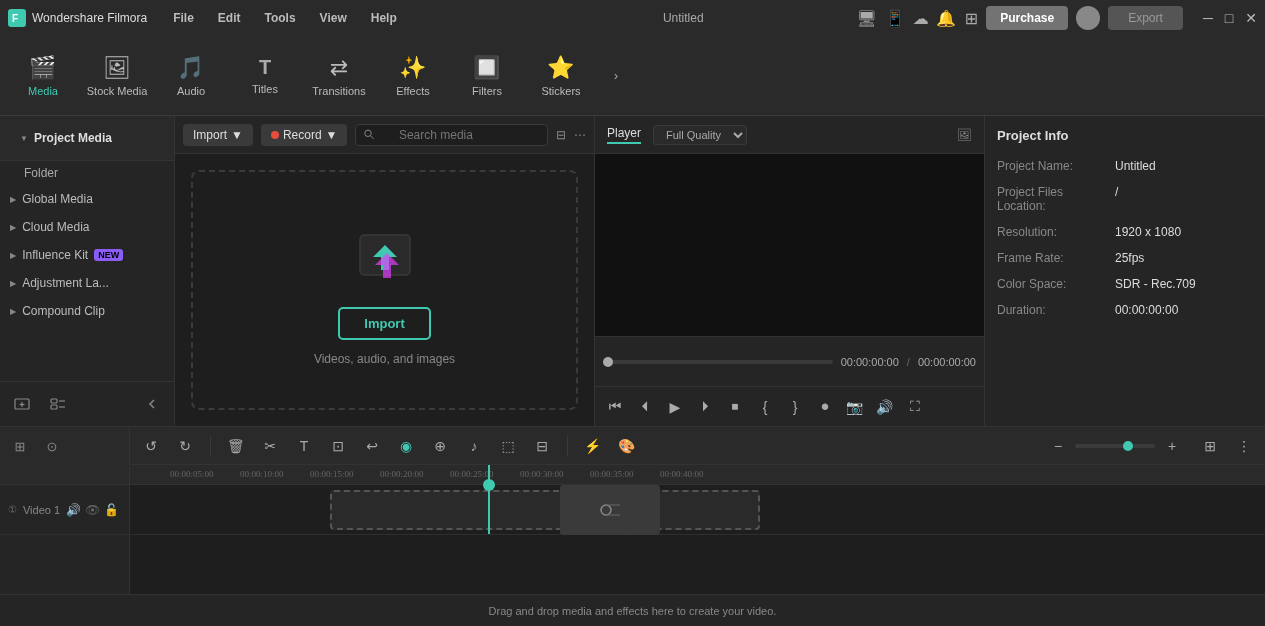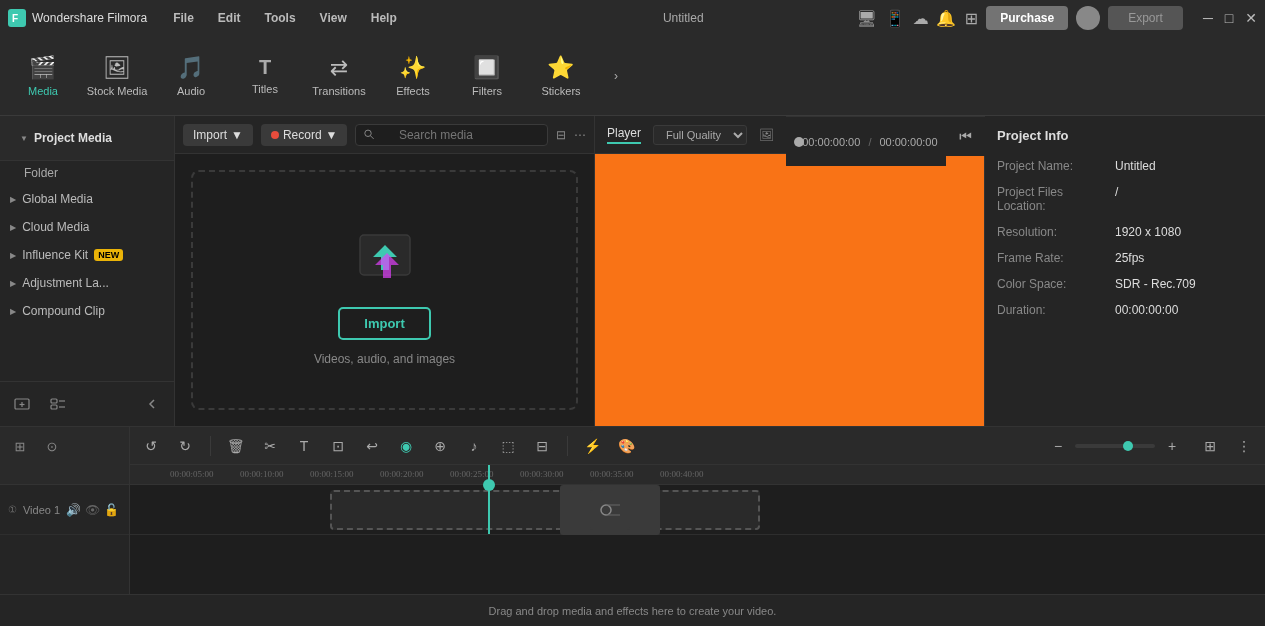--- a/index.html
+++ b/index.html
@@ -198,21 +198,21 @@
       align-items: center;
       justify-content: center;
       cursor: pointer;
       color: #888;
       border-radius: 4px;
     }
     .collapse-btn {
       margin-left: auto;
     }
     .badge-new {
-      background: #eab308;
+      background: #8b5cf6;
       color: #000;
       font-size: 9px;
       padding: 1px 4px;
       border-radius: 3px;
       font-weight: 700;
     }
 
     
     .media-area {
       flex: 1;
@@ -312,23 +312,23 @@
       font-weight: 600;
     }
     .drop-text {
       color: #888;
       font-size: 12px;
     }
 
     
     .player-panel {
       width: 390px;
-      background: #f97316;
-      display: flex;
-      flex-direction: row;
+      background: #0c4a6e;
+      display: flex;
+      flex-direction: column;
       border-right: 1px solid #333;
       flex-shrink: 0;
     }
     .player-header {
       height: 38px;
       background: #252525;
       display: flex;
       align-items: center;
       padding: 0 12px;
       gap: 12px;

